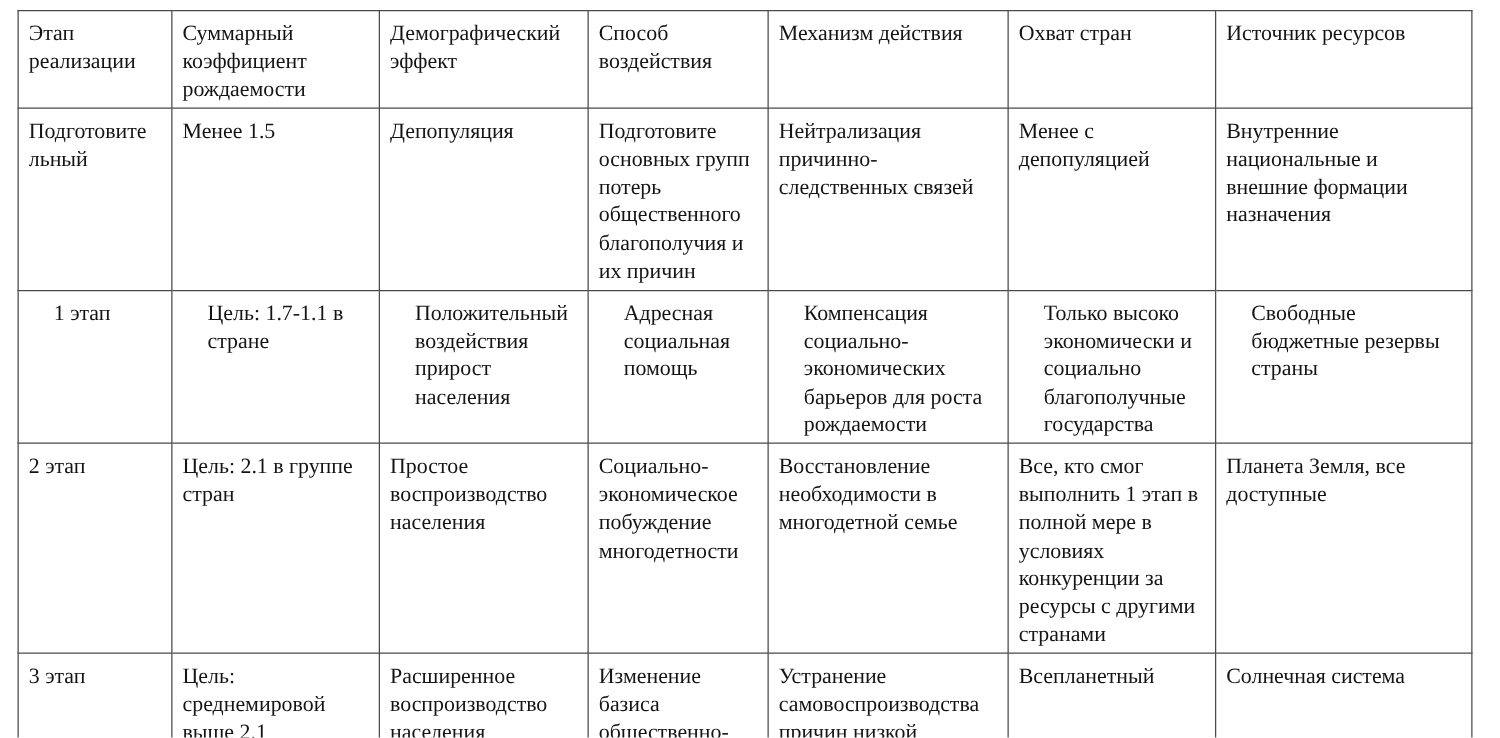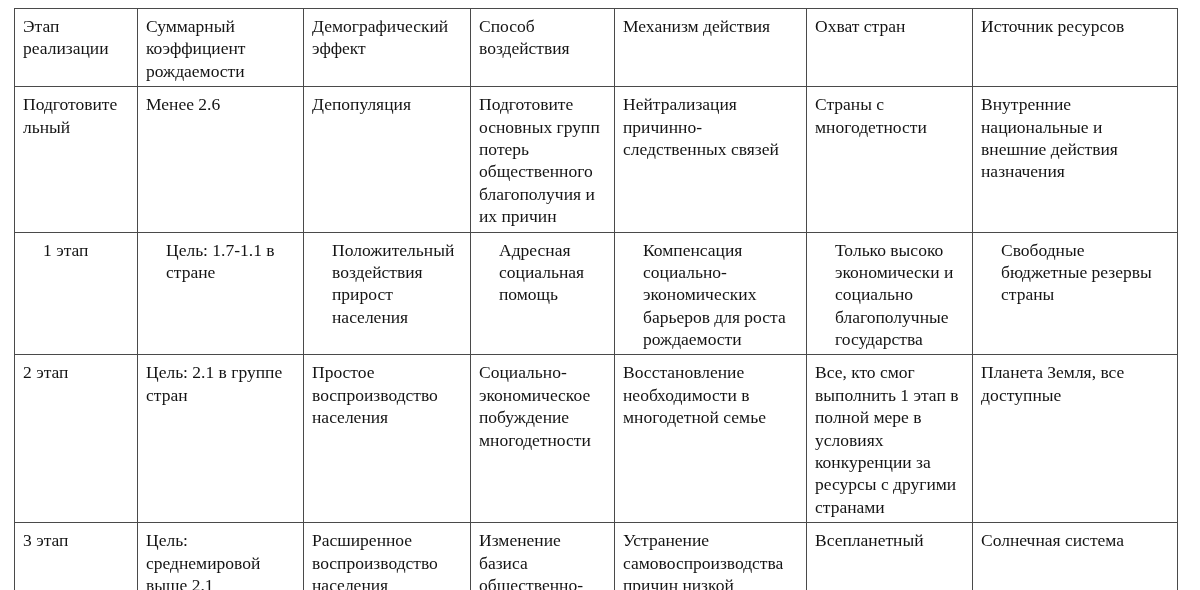--- a/index.html
+++ b/index.html
@@ -99,26 +99,26 @@
         <th>Механизм действия</th>
         <th>Охват стран</th>
         <th>Источник ресурсов</th>
       </tr>
     </thead>
 
     <tbody>
 
       <tr class="row-prep">
         <td class="hardbreak">Подготовите льный</td>
-        <td>Менее 2.6</td>
+        <td>Менее 1.5</td>
         <td>Депопуляция</td>
         <td class="justify">Подготовите основных групп потерь общественного благополучия и их причин</td>
         <td>Нейтрализация причинно-следственных связей</td>
-        <td>Страны с многодетности</td>
-        <td class="justify">Внутренние национальные и внешние действия назначения</td>
+        <td>Менее с депопуляцией</td>
+        <td class="justify">Внутренние национальные и внешние формации назначения</td>
       </tr>
 
       <tr class="row-st1">
         <td>1 этап</td>
         <td class="justify">Цель: 1.7-1.1 в стране</td>
         <td>Положительный воздействия прирост населения</td>
         <td>Адресная социальная помощь</td>
         <td class="justify">Компенсация социально-экономических барьеров для роста рождаемости</td>
         <td>Только высоко экономически и социально благополучные государства</td>
         <td>Свободные бюджетные резервы страны</td>

